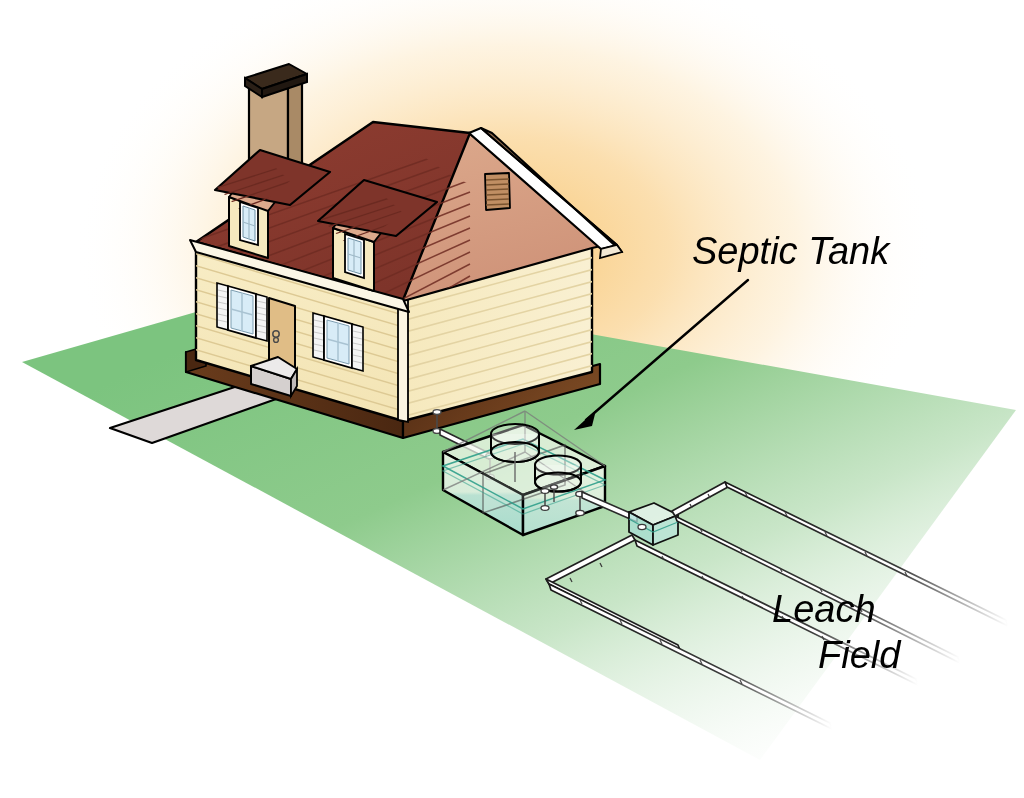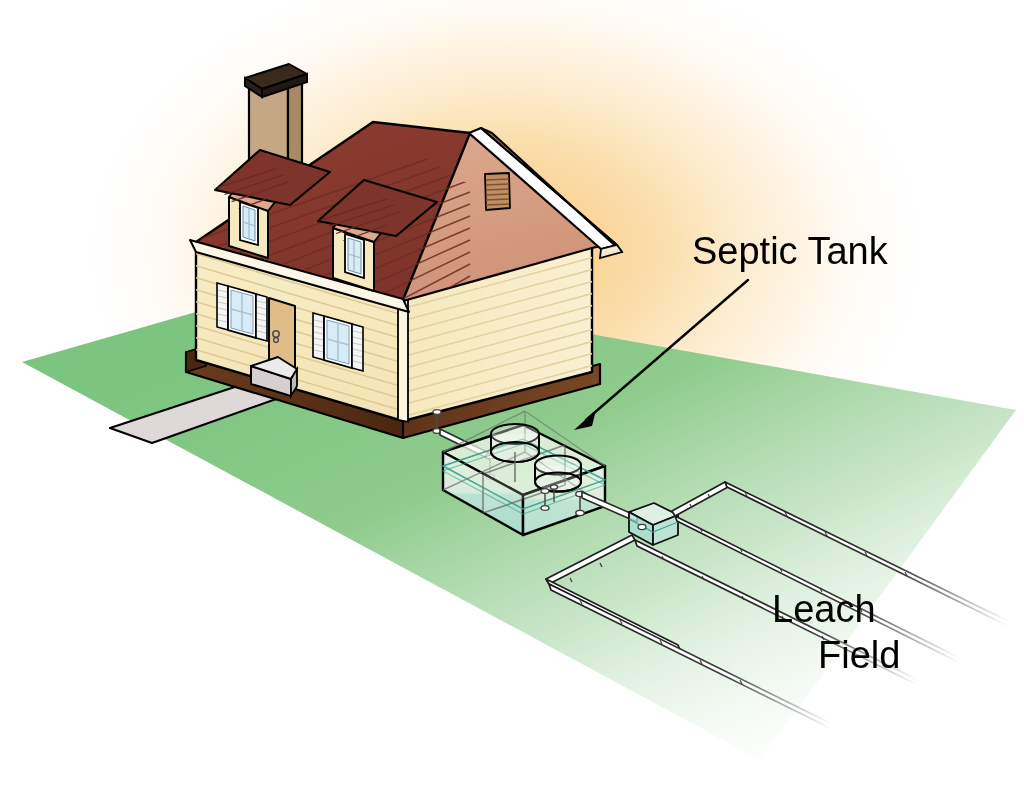--- a/index.html
+++ b/index.html
@@ -10,20 +10,21 @@
   }
   body {
     font-family: "Liberation Sans", sans-serif;
   }
   #stage {
     position: relative;
     width: 1024px;
     height: 798px;
     background: #0369a1;
     overflow: hidden;
+    font-style: italic;
   }
   #scene {
     position: absolute;
     left: 0;
     top: 0;
     width: 1024px;
     height: 798px;
   }
   .label-text {
     font-family: "Liberation Sans", sans-serif;

